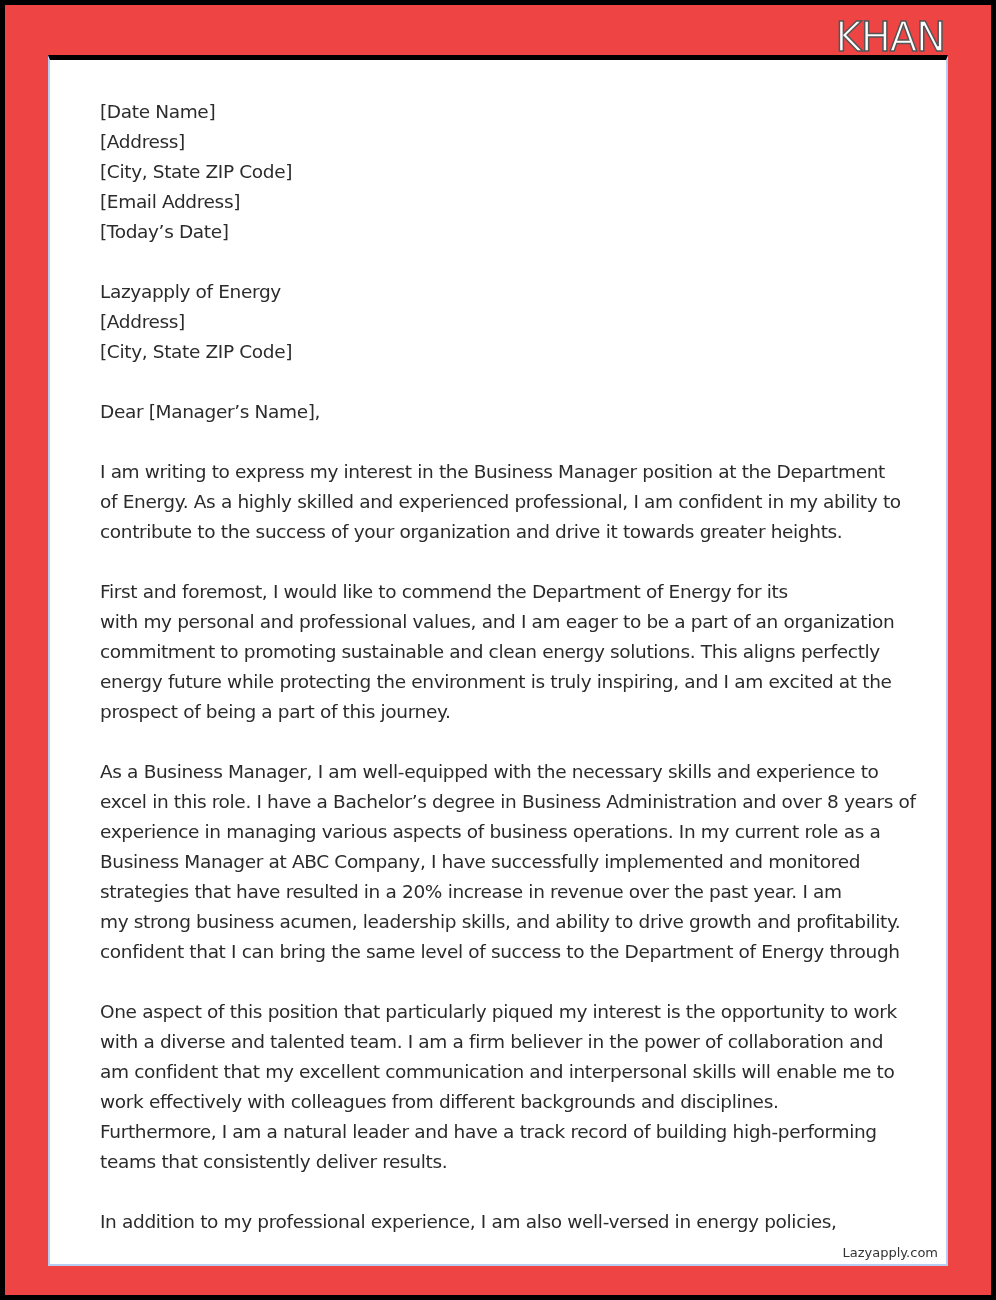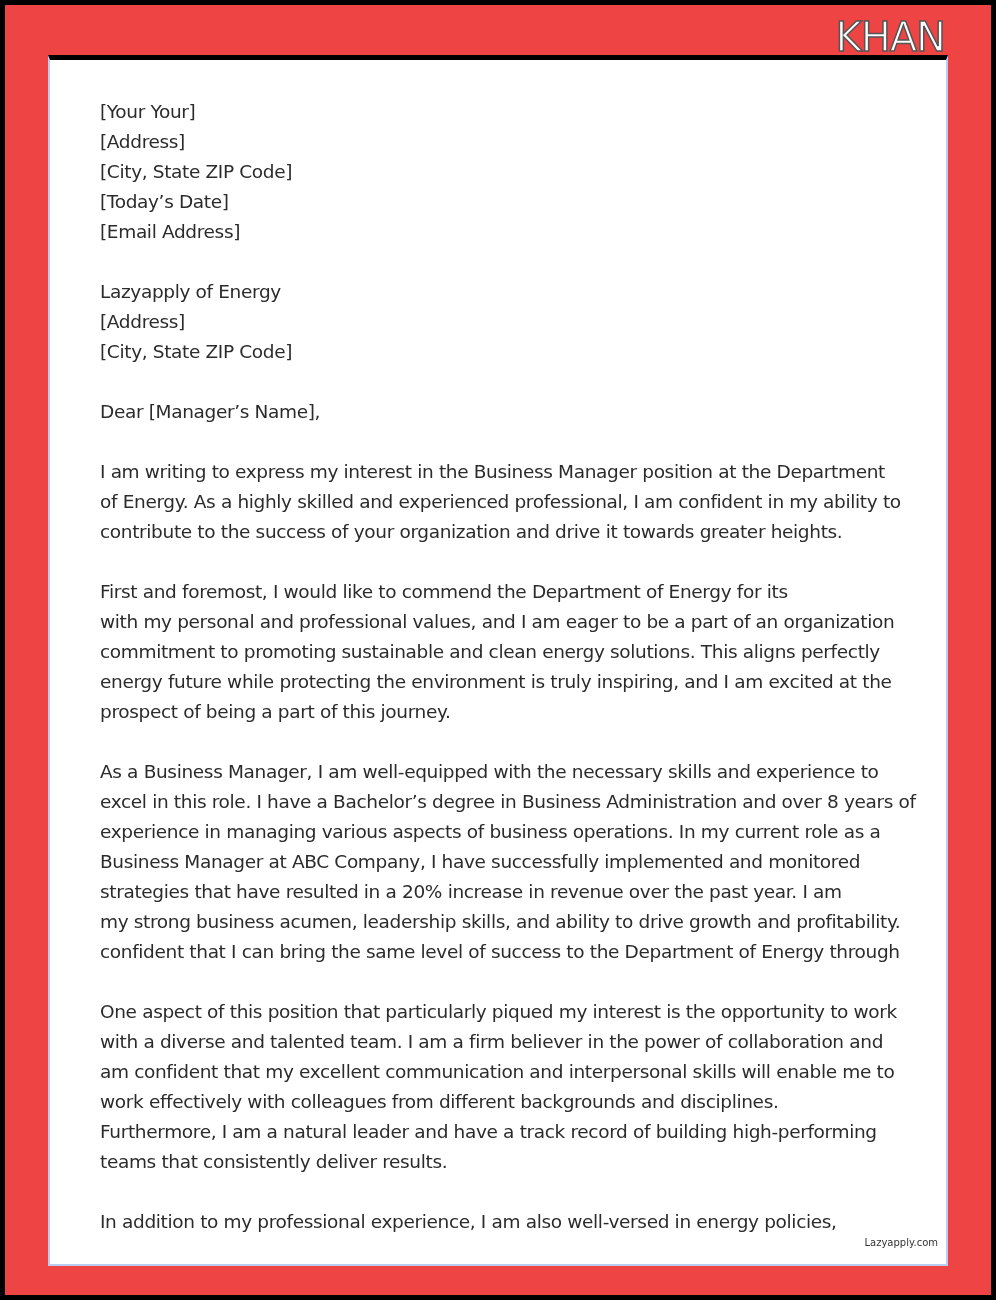--- a/index.html
+++ b/index.html
@@ -24,22 +24,22 @@
   }
   .paper {
     position: absolute; left: 43px; top: 50px; width: 896px; height: 1204px;
     background: #ffffff;
     border-top: 5px solid #000;
     border-left: 2px solid #b9cdf2;
     border-right: 2px solid #b9cdf2;
     border-bottom: 2px solid #b9cdf2;
   }
   .watermark {
-    position: absolute; right: 8px; bottom: 16px;
-    font-size: 10px; color: #333;
+    position: absolute; right: 8px; bottom: 4px;
+    font-size: 13px; color: #333;
     font-family: "DejaVu Sans", sans-serif;
   }
   .text {
     position: absolute; left: 95px; top: 92px; width: 800px;
     font-size: 18.5px; line-height: 30px; color: #2b2b2b;
     font-family: "DejaVu Sans", sans-serif;
     letter-spacing: -0.35px;
   }
   .line { display: block; white-space: nowrap; height: 30px; }
   .gap { height: 30px; }
@@ -50,25 +50,25 @@
 
 <div class="canvas">
   <div class="brand">KHAN</div>
 
   <div class="paper">
     <div class="watermark">Lazyapply.com</div>
   </div>
 
   <div class="text">
     <div>
-      <span class="line">[Your Your]</span>
+      <span class="line">[Date Name]</span>
       <span class="line">[Address]</span>
       <span class="line">[City, State ZIP Code]</span>
+      <span class="line">[Email Address]</span>
       <span class="line">[Today’s Date]</span>
-      <span class="line">[Email Address]</span>
     </div>
     <div class="gap"></div>
     <div>
       <span class="line">Lazyapply of Energy</span>
       <span class="line">[Address]</span>
       <span class="line">[City, State ZIP Code]</span>
     </div>
     <div class="gap"></div>
     <span class="line">Dear [Manager’s Name],</span>
     <div class="gap"></div>

